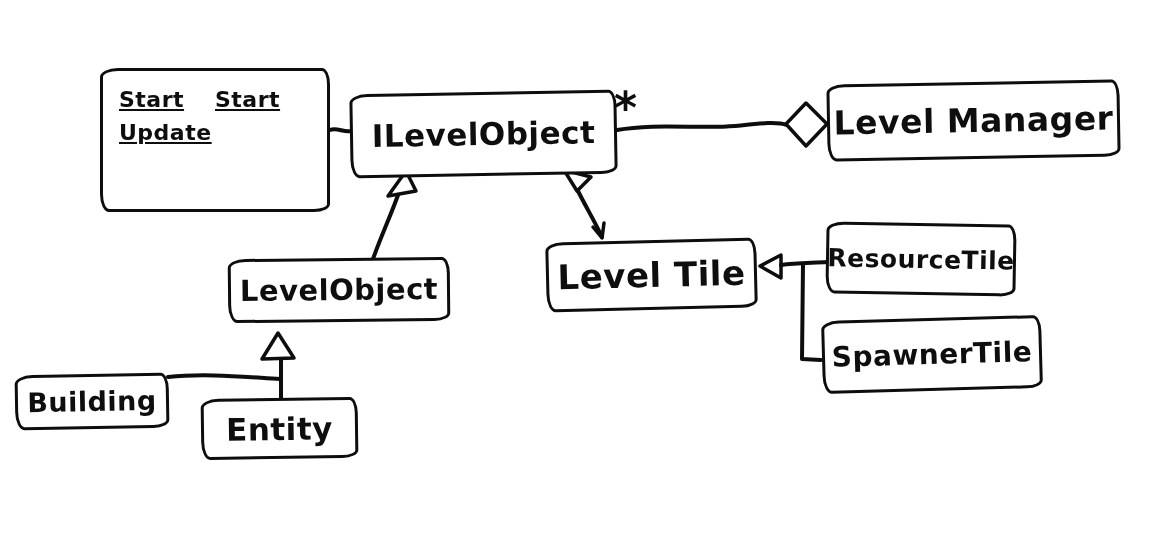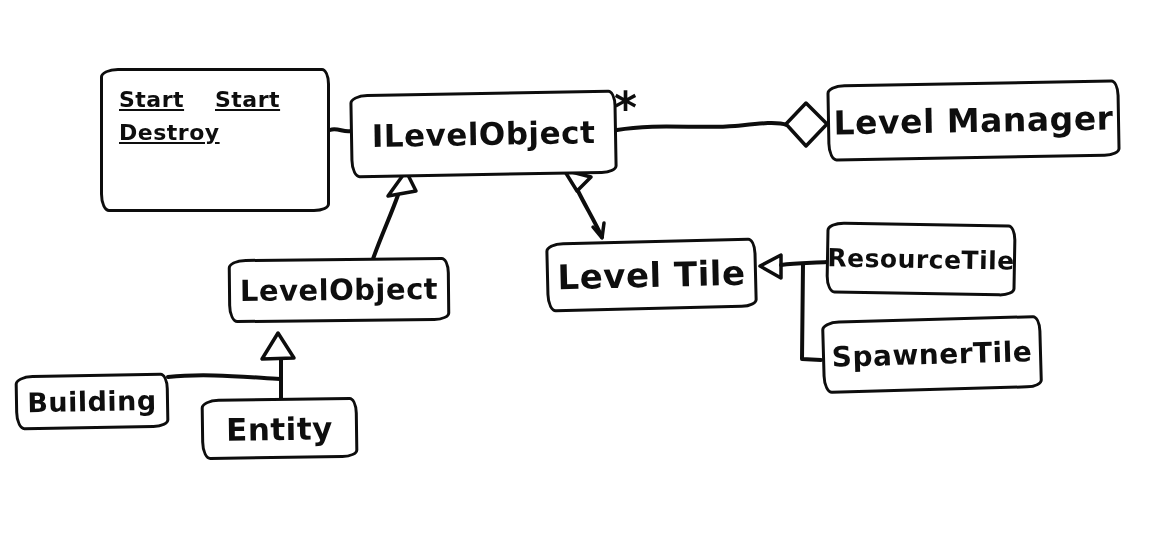--- a/index.html
+++ b/index.html
@@ -74,21 +74,21 @@
     <g>
       <path fill="#ffffff" stroke-width="3.5" d="M278,333 L262,359 L294,358 Z"></path>
       <path d="M281,359 L281,398"></path>
       <path d="M168,377 C205,373 245,377 280,379"></path>
     </g>
   </svg>
 
   <div class="box methods">
     <span class="cell">Start</span>
     <span class="cell">Start</span>
-    <span class="cell">Destroy</span>
+    <span class="cell">Update</span>
     <span class="cell"></span>
   </div>
 
   <div class="box ilevelobj">
     <span>ILevelObject</span>
   </div>
 
   <span class="mult">*</span>
 
   <div class="box levelmgr">

